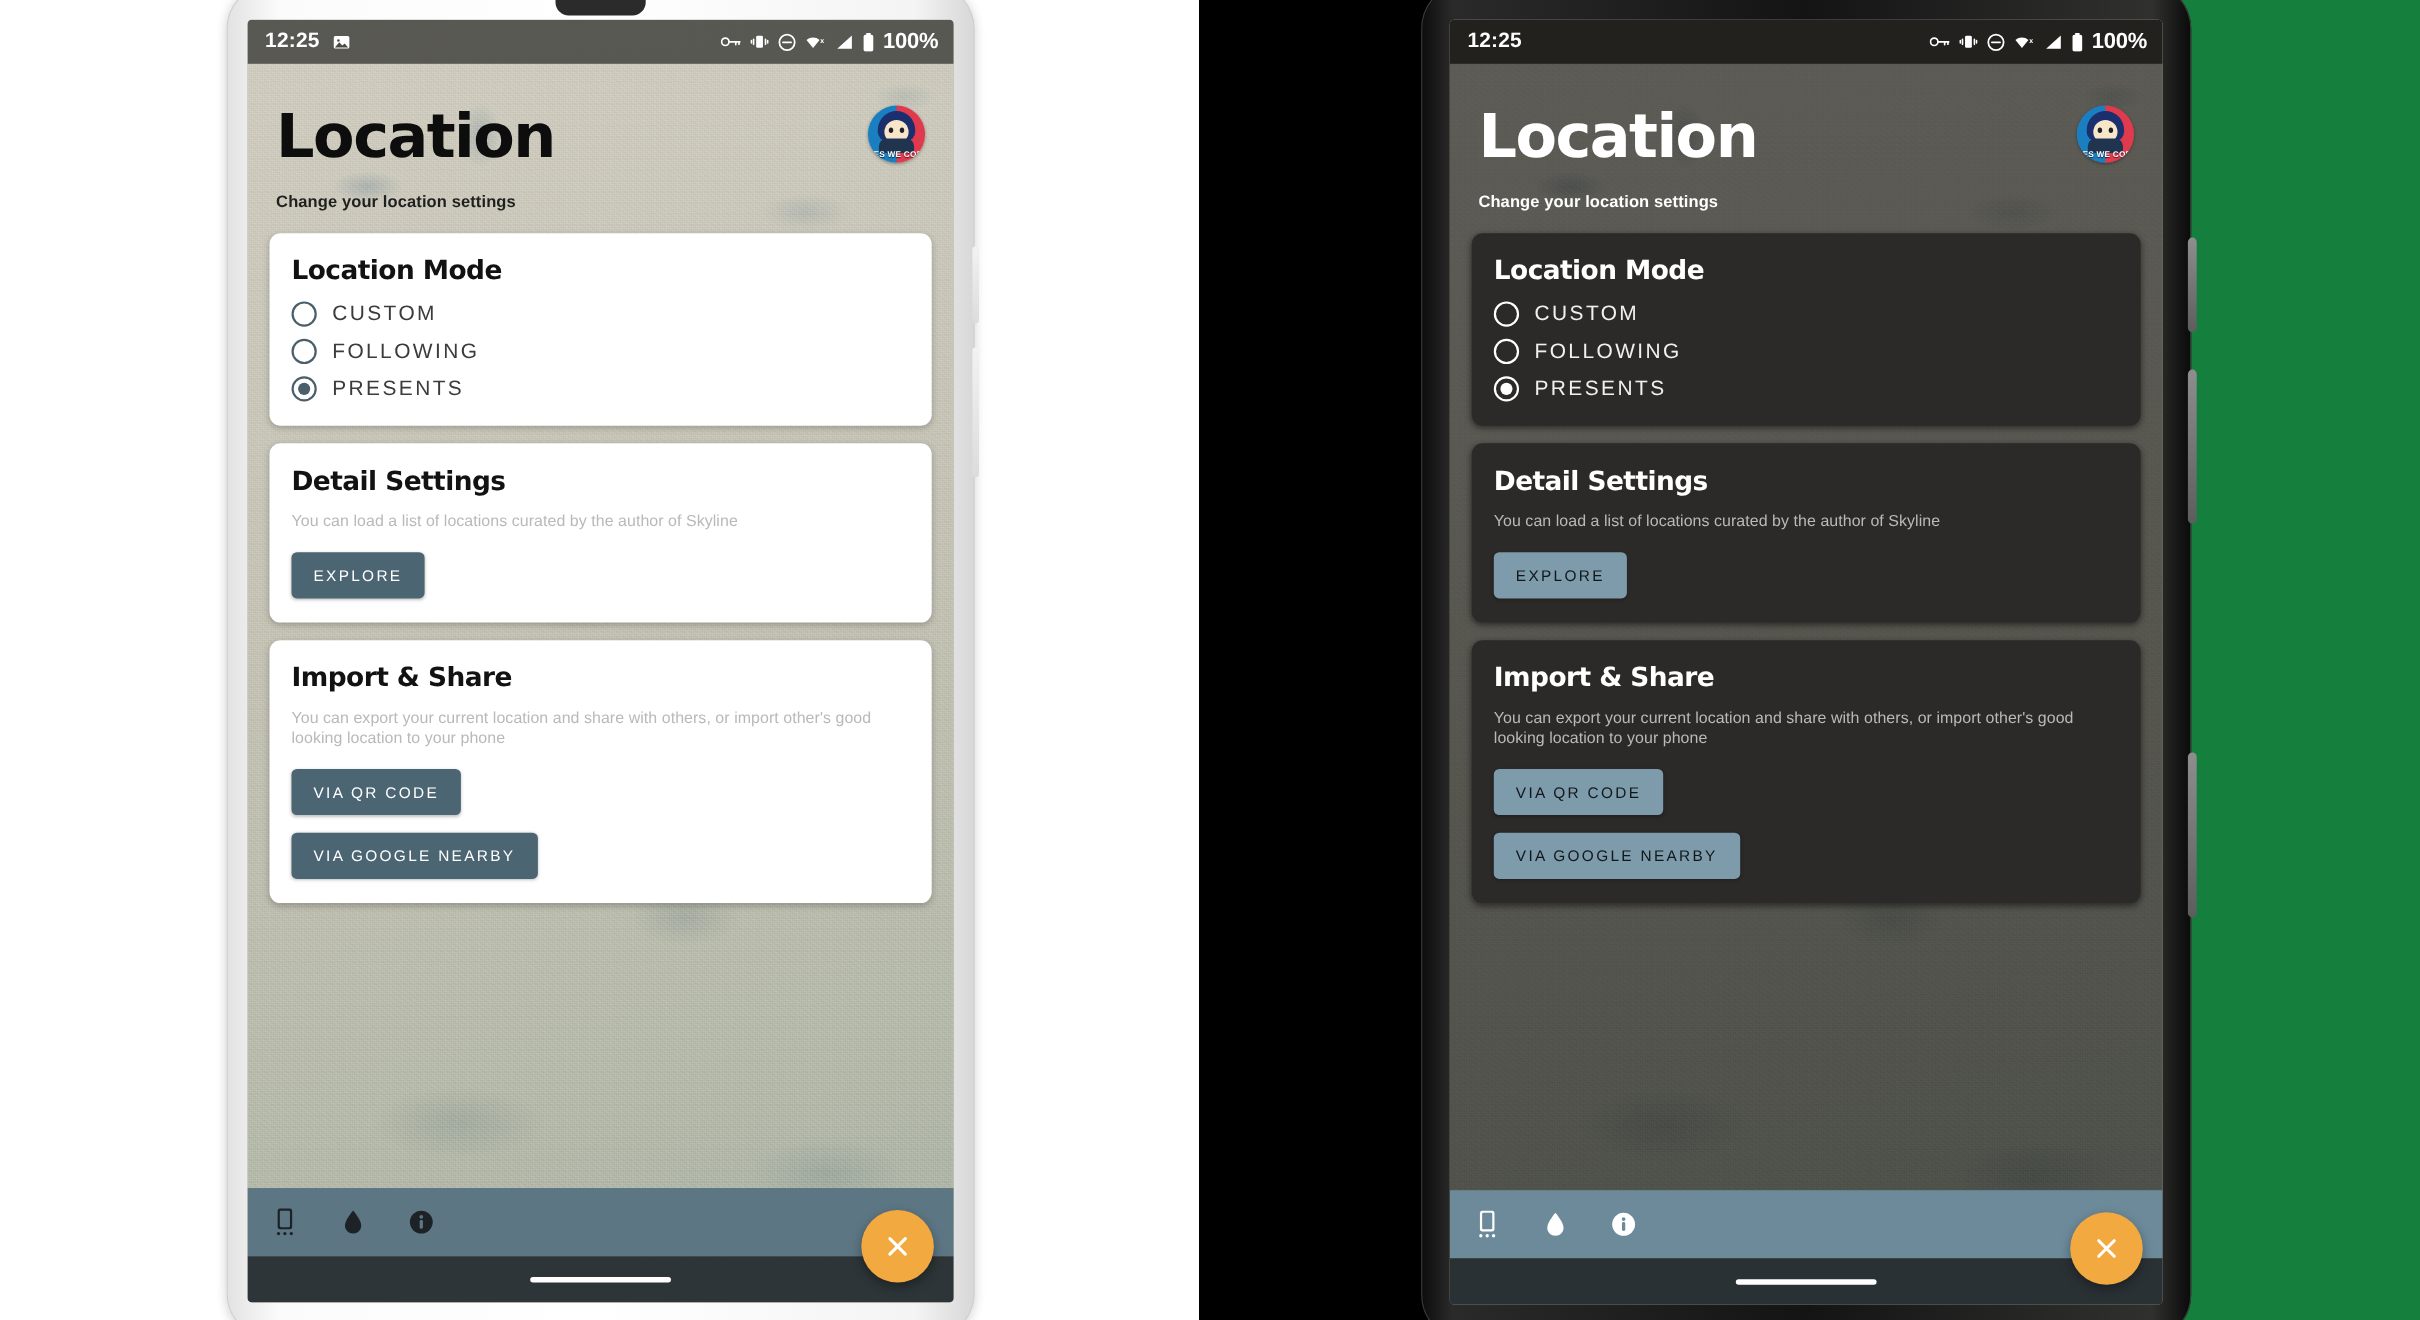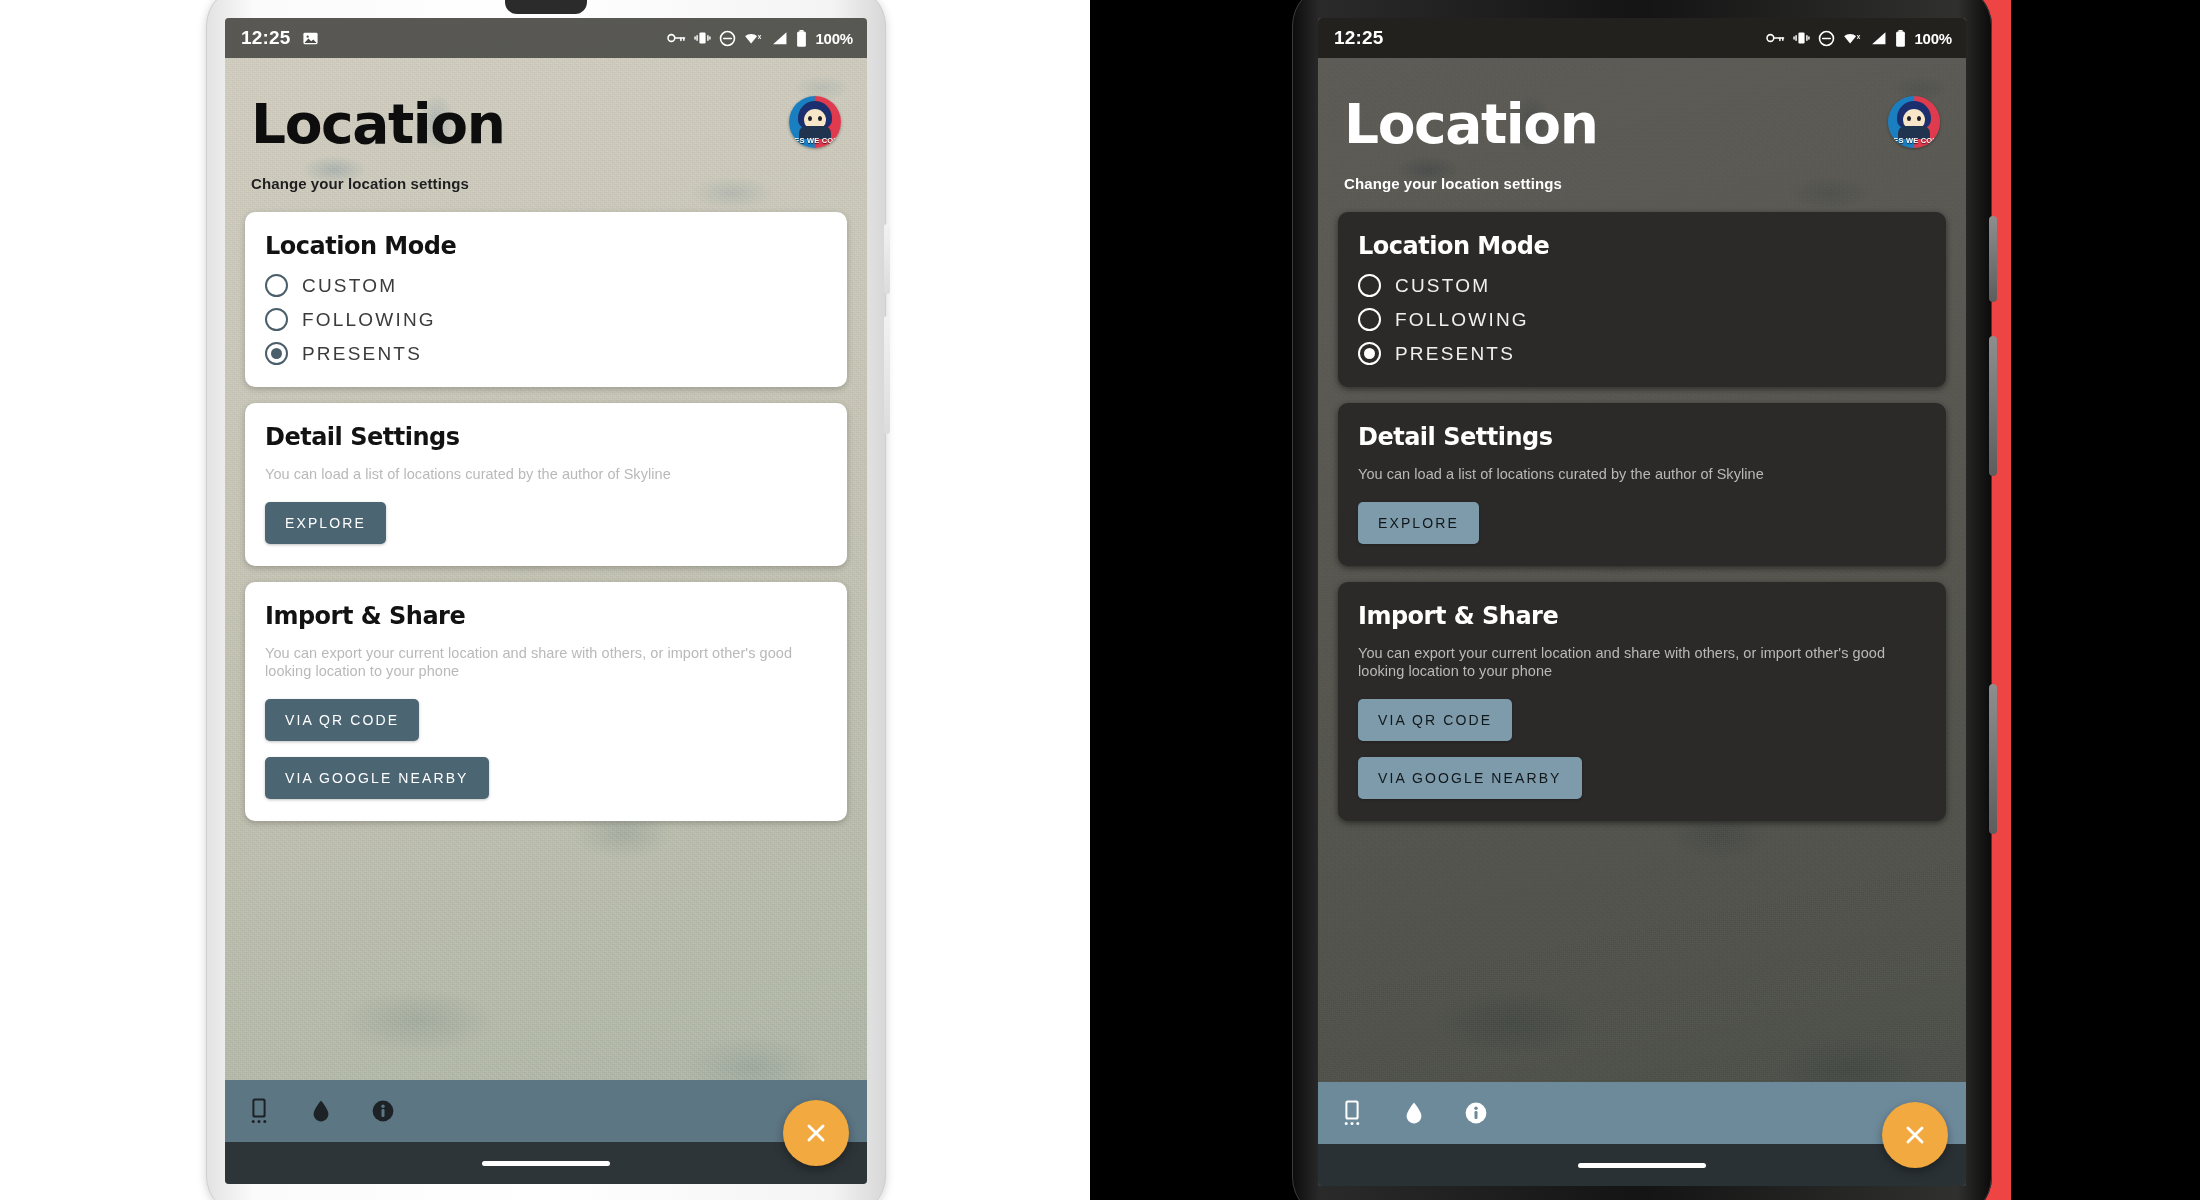--- a/index.html
+++ b/index.html
@@ -8,23 +8,23 @@
   html, body {
     width: 2200px;
     height: 1200px;
     overflow: hidden;
     background: #000;
     font-family: "Liberation Sans", sans-serif;
   }
 
   #stage {
     position: relative;
-    width: 2011px;
+    width: 2200px;
     height: 1200px;
-    background: #ef4444;
+    background: #15803d;
   }
 
   
   .light-bg-sheet {
     position: absolute; left: 0; top: 0; width: 1090px; height: 1200px;
     background: #ffffff;
   }
   
   .light-bg-right-black {
     position: absolute; left: 1090px; top: 0; width: 230px; height: 1200px;
@@ -130,21 +130,21 @@
     font-size: 19px; font-weight: bold;
     letter-spacing: .2px;
     z-index: 4;
   }
   #screen-light .statusbar { background: rgba(72,72,68,.88); }
   #screen-dark  .statusbar { background: rgba(26,25,22,.88); }
 
   .sb-left  { display: flex; align-items: center; gap: 11px; }
   .sb-right { margin-left: auto; display: flex; align-items: center; gap: 8px; }
   .sb-clock { font-size: 19px; font-weight: bold; }
-  .sb-pct   { font-size: 15px; font-weight: bold; letter-spacing: -.2px; }
+  .sb-pct   { font-size: 20px; font-weight: bold; letter-spacing: -.2px; }
   .sb-ico   { display: inline-flex; align-items: center; justify-content: center; }
   .sb-ico svg { display: block; }
 
   
   .content {
     position: absolute; left: 0; right: 0; top: 40px; bottom: 0;
     z-index: 3;
     display: flex; flex-direction: column;
   }
 

